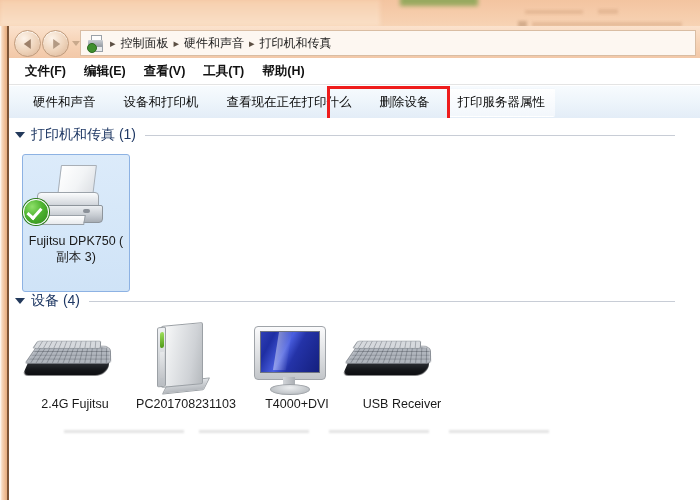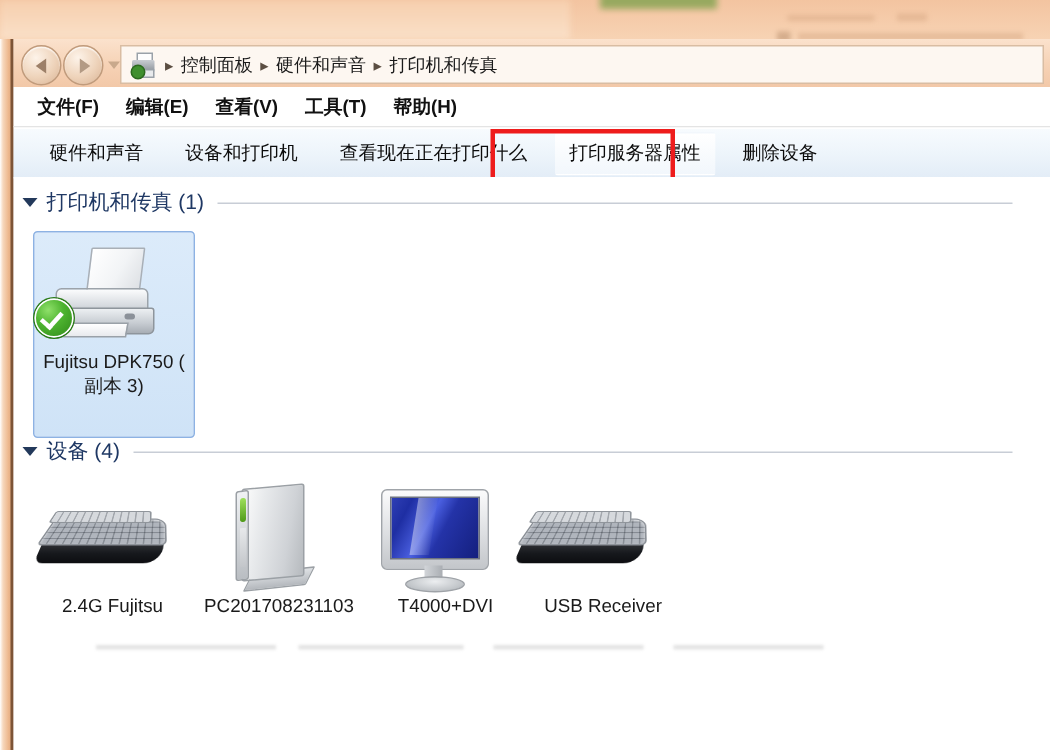--- a/index.html
+++ b/index.html
@@ -354,22 +354,22 @@
     <span class="menuitem">编辑(E)</span>
     <span class="menuitem">查看(V)</span>
     <span class="menuitem">工具(T)</span>
     <span class="menuitem">帮助(H)</span>
   </div>
 
   <div class="toolbar">
     <span class="tbtn">硬件和声音</span>
     <span class="tbtn">设备和打印机</span>
     <span class="tbtn">查看现在正在打印什么</span>
+    <span class="tbtn">删除设备</span>
     <span class="tbtn highlighted">打印服务器属性</span>
-    <span class="tbtn">删除设备</span>
   </div>
 
   <div class="redbox" style="left:327px; top:86px; width:117px; height:40px;"></div>
 
   <div class="content">
 
     <div class="grouphdr" style="left:6px; top:8px;">
       <span class="tri"></span>
       <span class="gtitle">打印机和传真 (1)</span>
       <span class="gline"></span>

